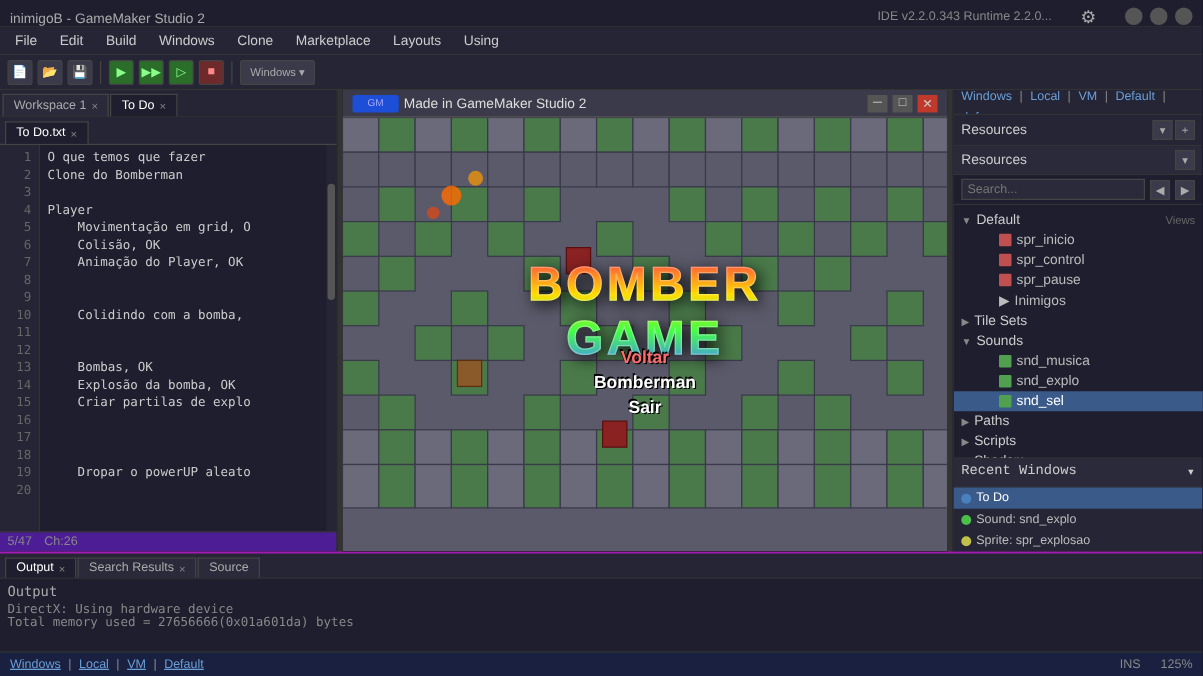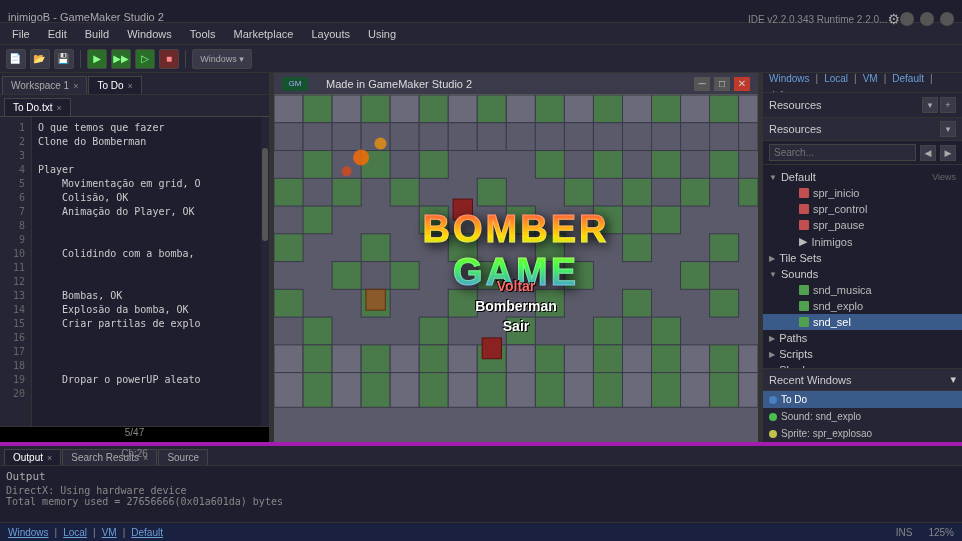--- a/index.html
+++ b/index.html
@@ -12,23 +12,23 @@
       color: #ccc;
       overflow: hidden;
       position: relative;
     }
 
     
     #title-bar {
       background: #1e1e2e;
       height: 22px;
       display: flex;
-      align-items: flex-start;
+      align-items: flex-end;
       justify-content: space-between;
-      padding: 11px 8px;
+      padding: 0 8px;
       border-bottom: 1px solid #333;
     }
     #title-bar .win-controls {
       display: flex;
       gap: 6px;
     }
     #title-bar .win-btn {
       width: 14px;
       height: 14px;
       border-radius: 50%;
@@ -200,29 +200,28 @@
       line-height: 14px;
       color: #ccc;
       overflow: hidden;
     }
     .code-line { height: 14px; white-space: pre; }
     .code-line.empty { color: transparent; }
 
     
     #editor-status {
       height: 16px;
-      background: #000000;
+      background: #4c1d95;
       border-top: 1px solid #333;
       display: flex;
       align-items: center;
       padding: 0 6px;
       font-size: 10px;
       color: #888;
       gap: 10px;
-      flex-direction: column;
     }
 
     
     #center-panel {
       flex: 1;
       background: #111;
       position: relative;
       display: flex;
       flex-direction: column;
     }
@@ -245,25 +244,25 @@
       right: 0;
       height: 22px;
       background: #3a3a4a;
       display: flex;
       align-items: center;
       padding: 0 8px;
       z-index: 10;
       border-bottom: 1px solid #555;
     }
     #game-titlebar .game-icon {
-      width: 26px;
+      width: 37px;
       height: 14px;
-      background: #14532d;
+      background: #1d4ed8;
       border-radius: 2px;
-      margin-right: 18px;
+      margin-right: 4px;
       display: flex;
       align-items: center;
       justify-content: center;
       font-size: 8px;
     }
     #game-titlebar .game-title {
       font-size: 11px;
       color: #ddd;
       flex: 1;
     }
@@ -442,46 +441,47 @@
     
     #recent-windows {
       border-top: 1px solid #333;
       background: #252535;
     }
     .recent-header {
       padding: 4px 6px;
       font-size: 11px;
       color: #ccc;
       display: flex;
-      align-items: flex-end;
+      align-items: flex-start;
       justify-content: space-between;
       cursor: pointer;
       background: #2a2a3a;
       border-bottom: 1px solid #333;
+      font-family: Liberation Mono, monospace;
     }
     .recent-item {
       padding: 3px 6px;
       font-size: 10px;
       color: #bbb;
       cursor: pointer;
       display: flex;
       align-items: center;
       gap: 4px;
     }
     .recent-item.active-recent { background: #3a5a8a; color: #fff; }
     .recent-dot { width: 8px; height: 8px; border-radius: 50%; flex-shrink: 0; }
     .dot-blue { background: #4a80c0; }
     .dot-green { background: #4ac04a; }
     .dot-yellow { background: #c0c04a; }
 
     
     #bottom-panel {
       height: 80px;
       background: #1e1e2e;
-      border-top: 4px solid #a21caf;
+      border-top: 2px solid #a21caf;
       display: flex;
       flex-direction: column;
     }
     #bottom-tabs {
       background: #252535;
       height: 20px;
       display: flex;
       align-items: flex-end;
       padding-left: 4px;
       gap: 1px;
@@ -569,37 +569,37 @@
       height: 30%;
       background: #555;
       border-radius: 3px;
     }
   </style>
 </head>
 <body>
 
 <div id="title-bar">
   <span style="font-size:11px;color:#aaa;">inimigoB - GameMaker Studio 2</span>
-  <div style="display:flex;align-items:center;gap:0;margin-left:auto;">
+  <div style="display:flex;align-items:center;gap:23px;margin-left:auto;">
     <span style="font-size:10px;color:#888;">IDE v2.2.0.343 Runtime 2.2.0...</span>
     <span style="font-size:14px;color:#aaa;cursor:pointer;">⚙</span>
     <div class="win-controls">
       <span class="win-btn minimize"></span>
       <span class="win-btn maximize"></span>
       <span class="win-btn close"></span>
     </div>
   </div>
 </div>
 
 <div id="menu-bar">
   <span class="menu-item">File</span>
   <span class="menu-item">Edit</span>
   <span class="menu-item">Build</span>
   <span class="menu-item">Windows</span>
-  <span class="menu-item">Tools</span>
+  <span class="menu-item">Clone</span>
   <span class="menu-item">Marketplace</span>
   <span class="menu-item">Layouts</span>
   <span class="menu-item">Using</span>
 </div>
 
 <div id="toolbar">
   <div class="toolbar-btn">📄</div>
   <div class="toolbar-btn">📂</div>
   <div class="toolbar-btn">💾</div>
   <div class="toolbar-sep"></div>

